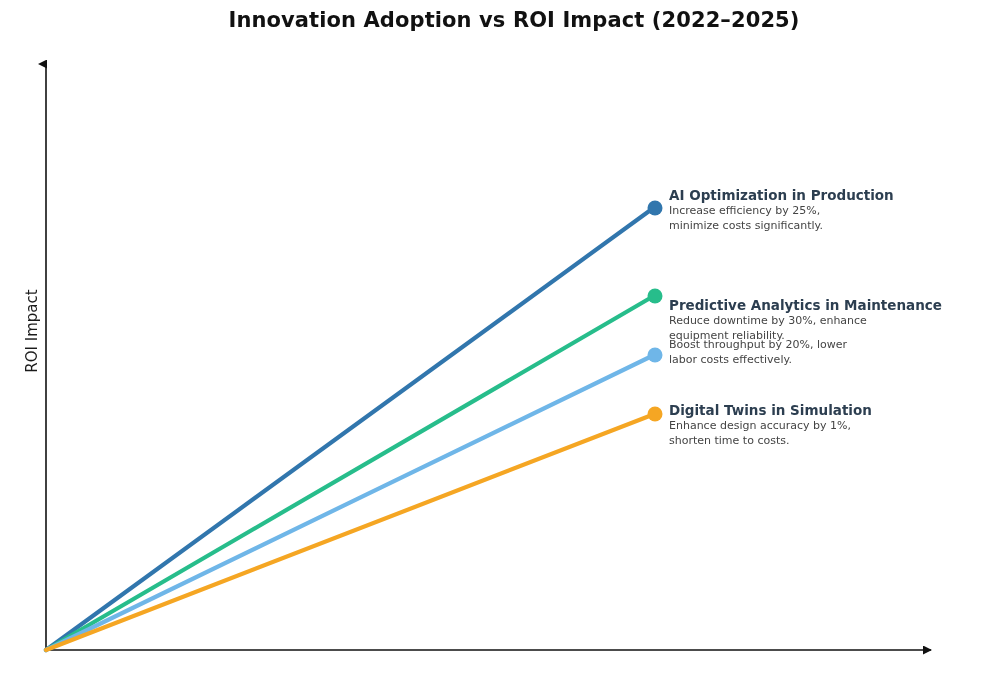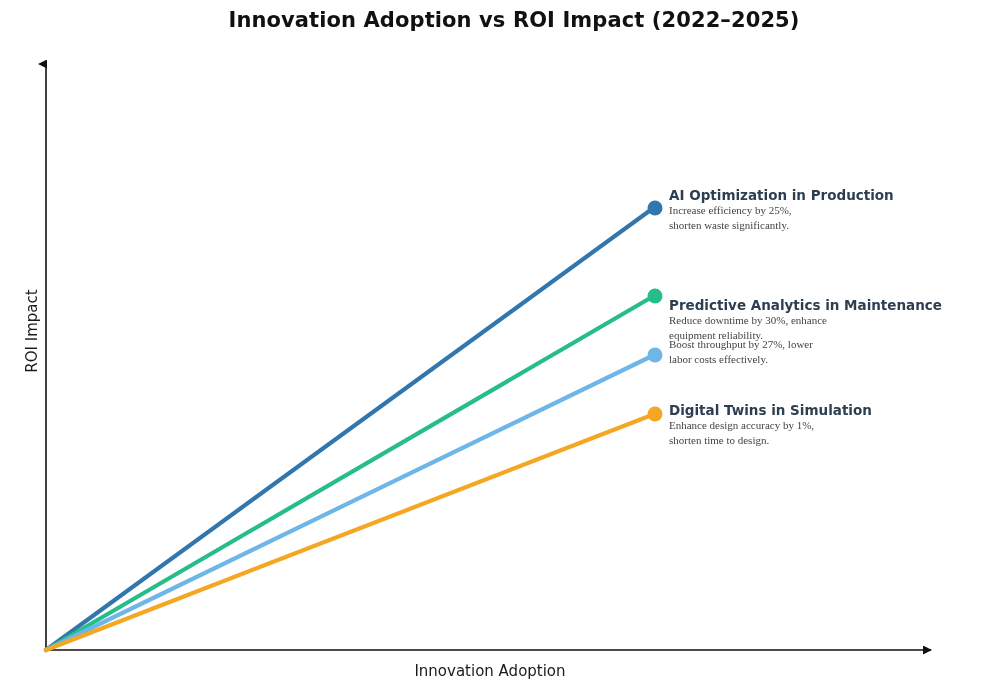--- a/index.html
+++ b/index.html
@@ -63,21 +63,20 @@
     line-height: 16px;
     white-space: nowrap;
     text-align: right;
   }
   .ann-desc {
     font-size: 11px;
     color: #444444;
     line-height: 13.5px;
     white-space: nowrap;
     margin-top: 1px;
-    font-family: Liberation Serif, serif;
   }
 </style>
 </head>
 <body>
 
 <div id="page">
 
   <div id="chart-title">Innovation Adoption vs ROI Impact (2022–2025)</div>
 
   <svg id="plot-svg" width="1000" height="700">
@@ -109,38 +108,37 @@
       <circle cx="655" cy="355" r="7.5" fill="#6fb6e8"></circle>
     </g>
 
     <g>
       <line x1="46" y1="650" x2="652" y2="415" stroke="#f5a623" stroke-width="4.2" stroke-linecap="round"></line>
       <circle cx="655" cy="414" r="7.5" fill="#f5a623"></circle>
     </g>
   </svg>
 
   <div id="ylabel">ROI Impact</div>
-  <div id="xlabel">Innovation Adoption</div>
 
   <div class="annotation" style="top:187px;">
     <div class="ann-title">AI Optimization in Production</div>
     <div class="ann-desc">Increase efficiency by 25%,</div>
-    <div class="ann-desc">shorten waste significantly.</div>
+    <div class="ann-desc">minimize costs significantly.</div>
   </div>
 
   <div class="annotation" style="top:273px;margin-top:24px;">
     <div class="ann-title">Predictive Analytics in Maintenance</div>
     <div class="ann-desc">Reduce downtime by 30%, enhance</div>
     <div class="ann-desc">equipment reliability.</div>
   </div>
 
   <div class="annotation" style="top:337px;">
-    <div class="ann-desc">Boost throughput by 27%, lower</div>
+    <div class="ann-desc">Boost throughput by 20%, lower</div>
     <div class="ann-desc">labor costs effectively.</div>
   </div>
 
   <div class="annotation" style="top:402px;">
     <div class="ann-title">Digital Twins in Simulation</div>
     <div class="ann-desc">Enhance design accuracy by 1%,</div>
-    <div class="ann-desc">shorten time to design.</div>
+    <div class="ann-desc">shorten time to costs.</div>
   </div>
 
 </div>
 
 </body></html>

